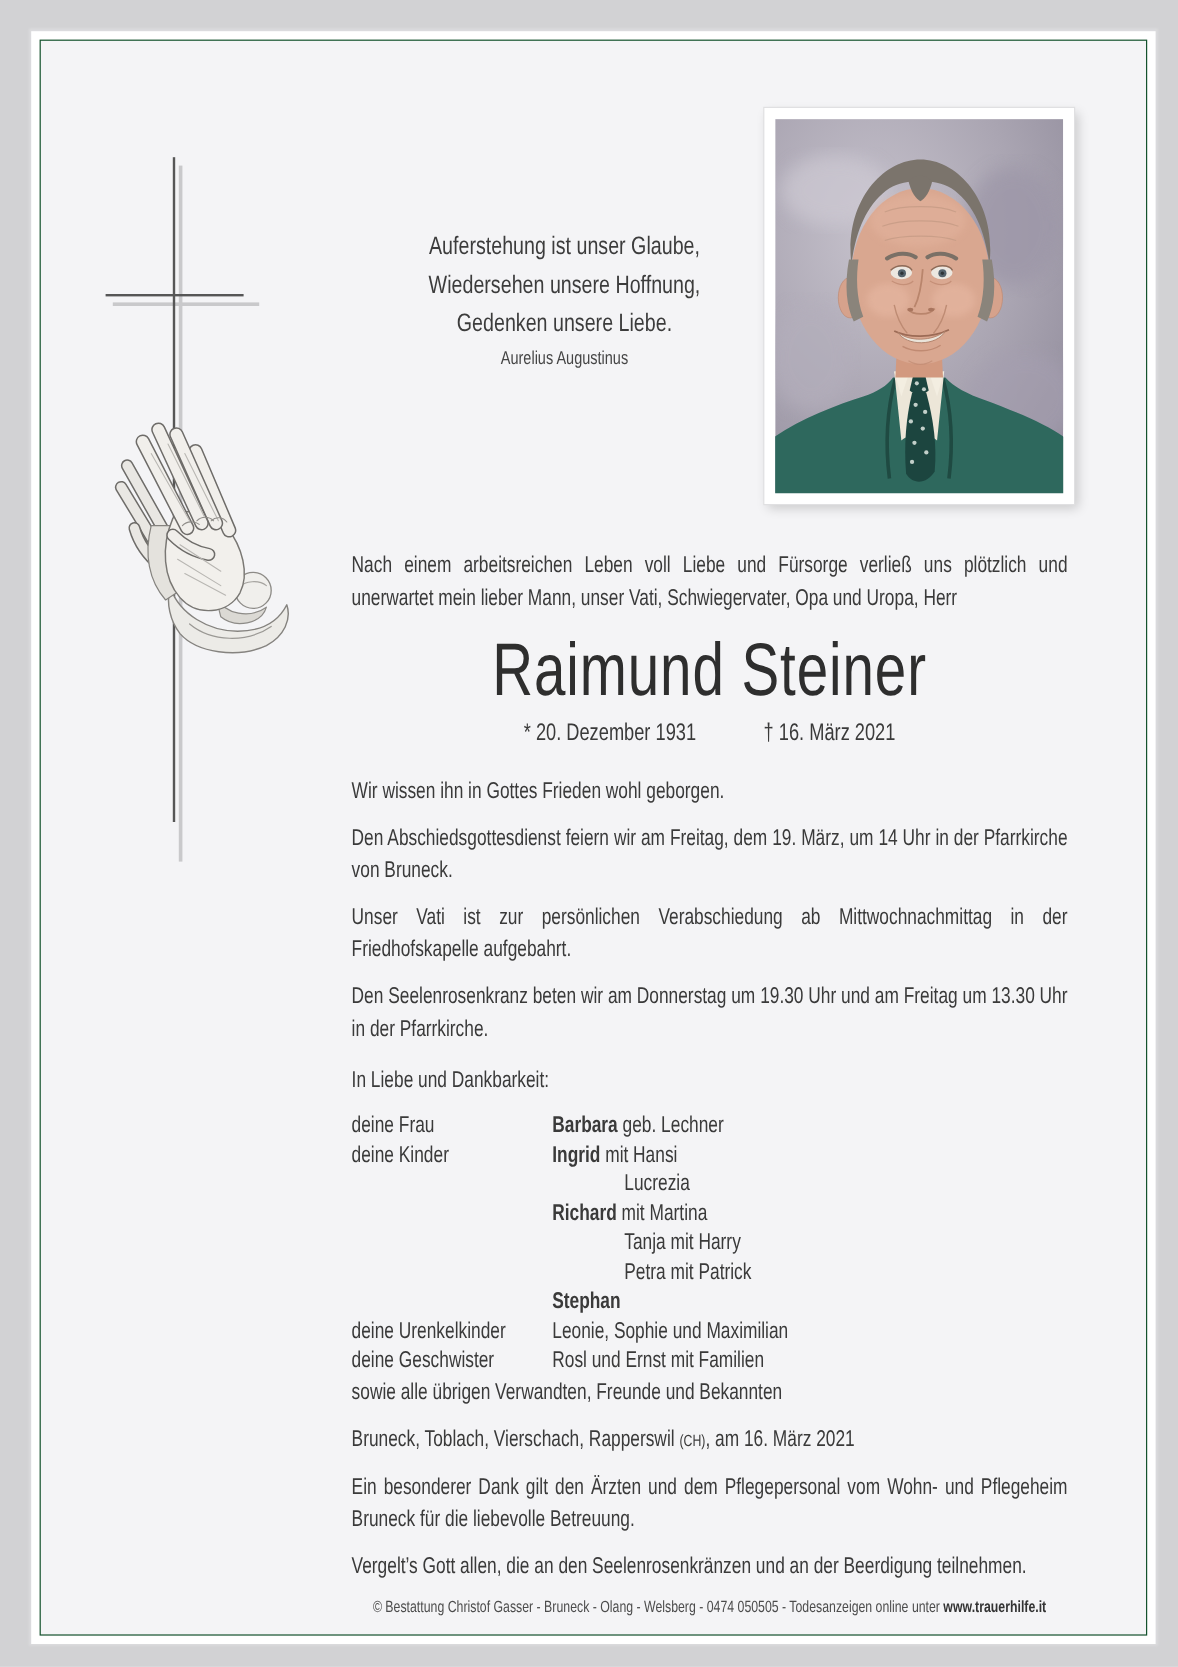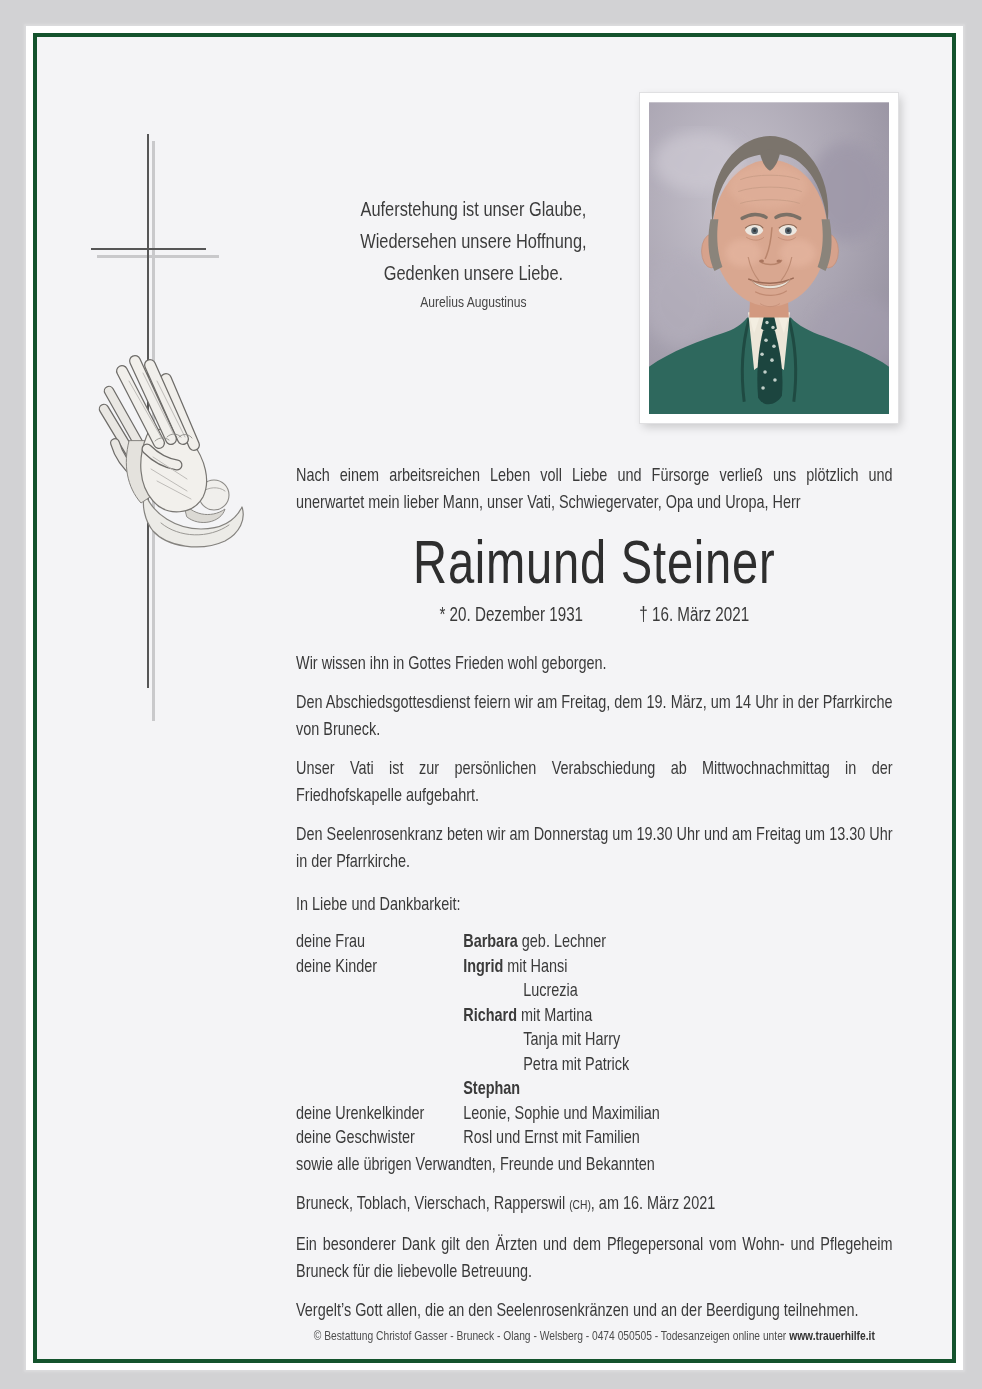--- a/index.html
+++ b/index.html
@@ -8,21 +8,21 @@
     background:#d2d2d4;
     font-family:"Liberation Sans", sans-serif;
     color:#3a3a3a;
     overflow:hidden;
     position:relative;
   }
   .card{
     position:absolute;
     left:33px;top:33px;right:26px;bottom:26px;
     background:#f4f4f6;
-    border:4px solid #14532d;
+    border:1px solid #14532d;
     box-shadow:0 0 0 7px #ffffff, 0 0 2px 9px #dcdcde;
   }
   
   .cross-line{position:absolute;}
   .cv-shadow{left:115px;top:104px;width:3px;height:580px;background:#c9c9cb;}
   .cv-main{left:110px;top:97px;width:2px;height:554px;background:#565656;}
   .ch-shadow{left:60px;top:218px;width:122px;height:3px;background:#c9c9cb;}
   .ch-main{left:54px;top:211px;width:115px;height:2px;background:#565656;}
   
   .hands{position:absolute;left:58px;top:308px;width:152px;height:208px;}

